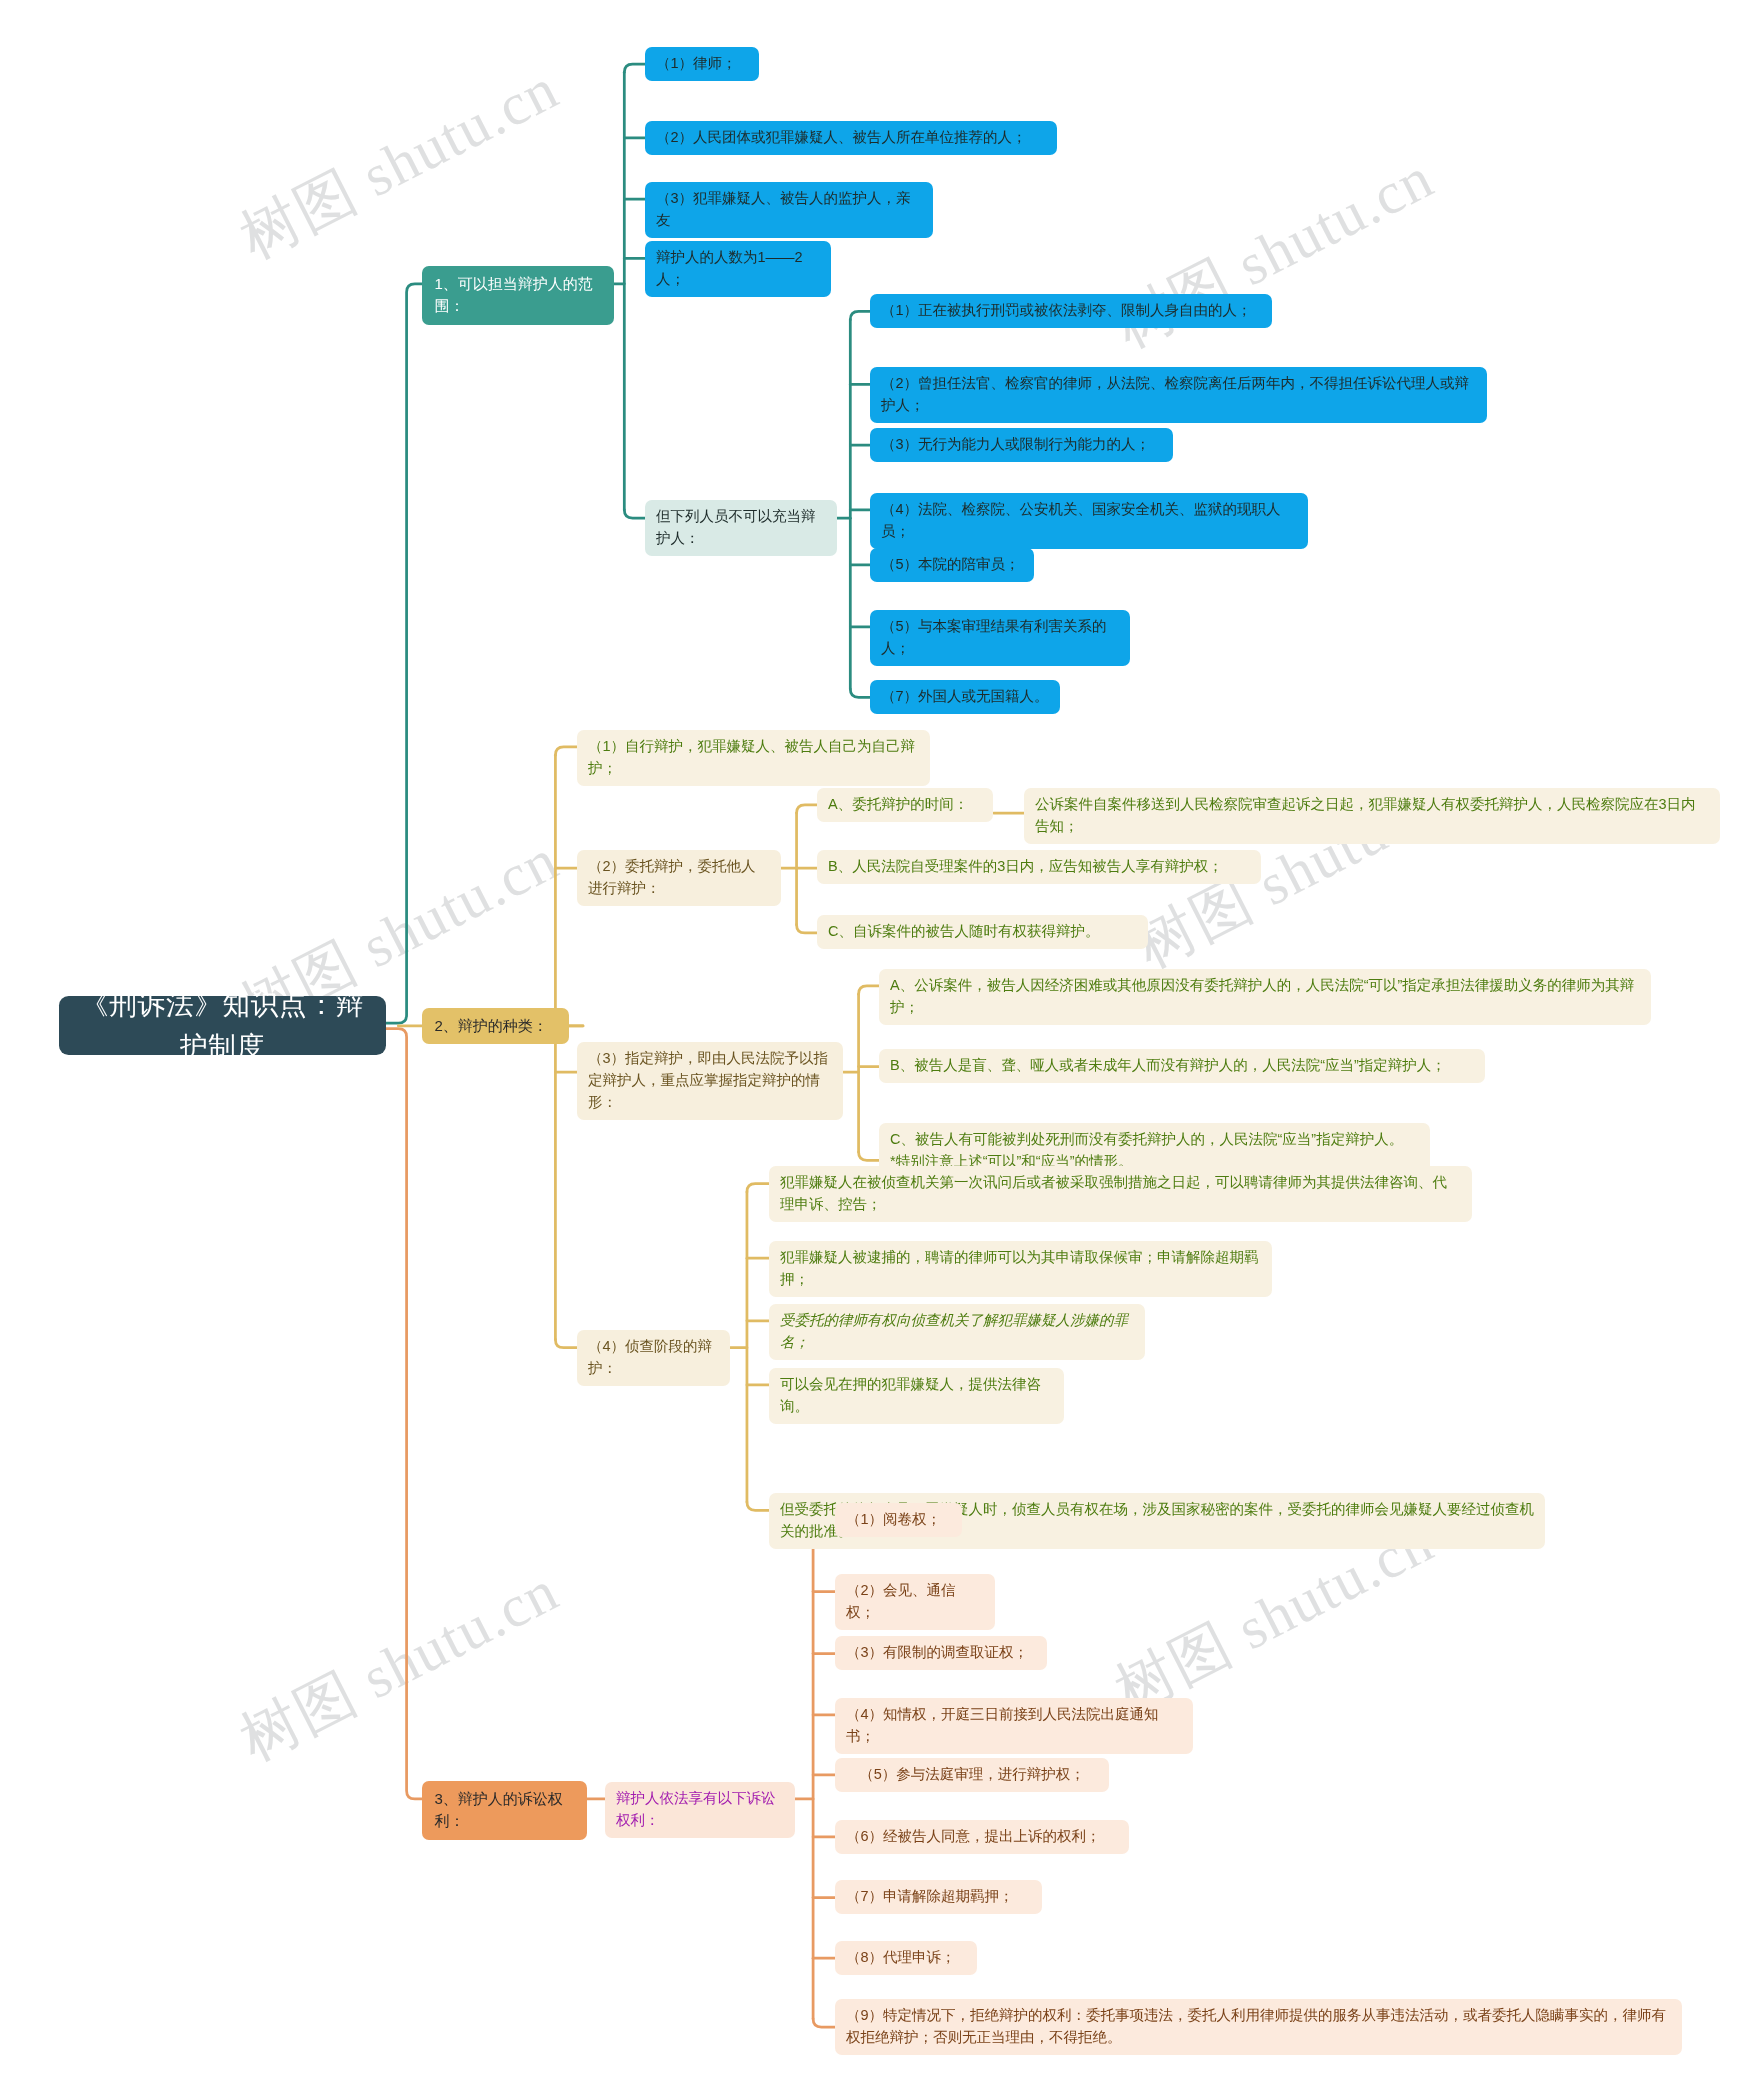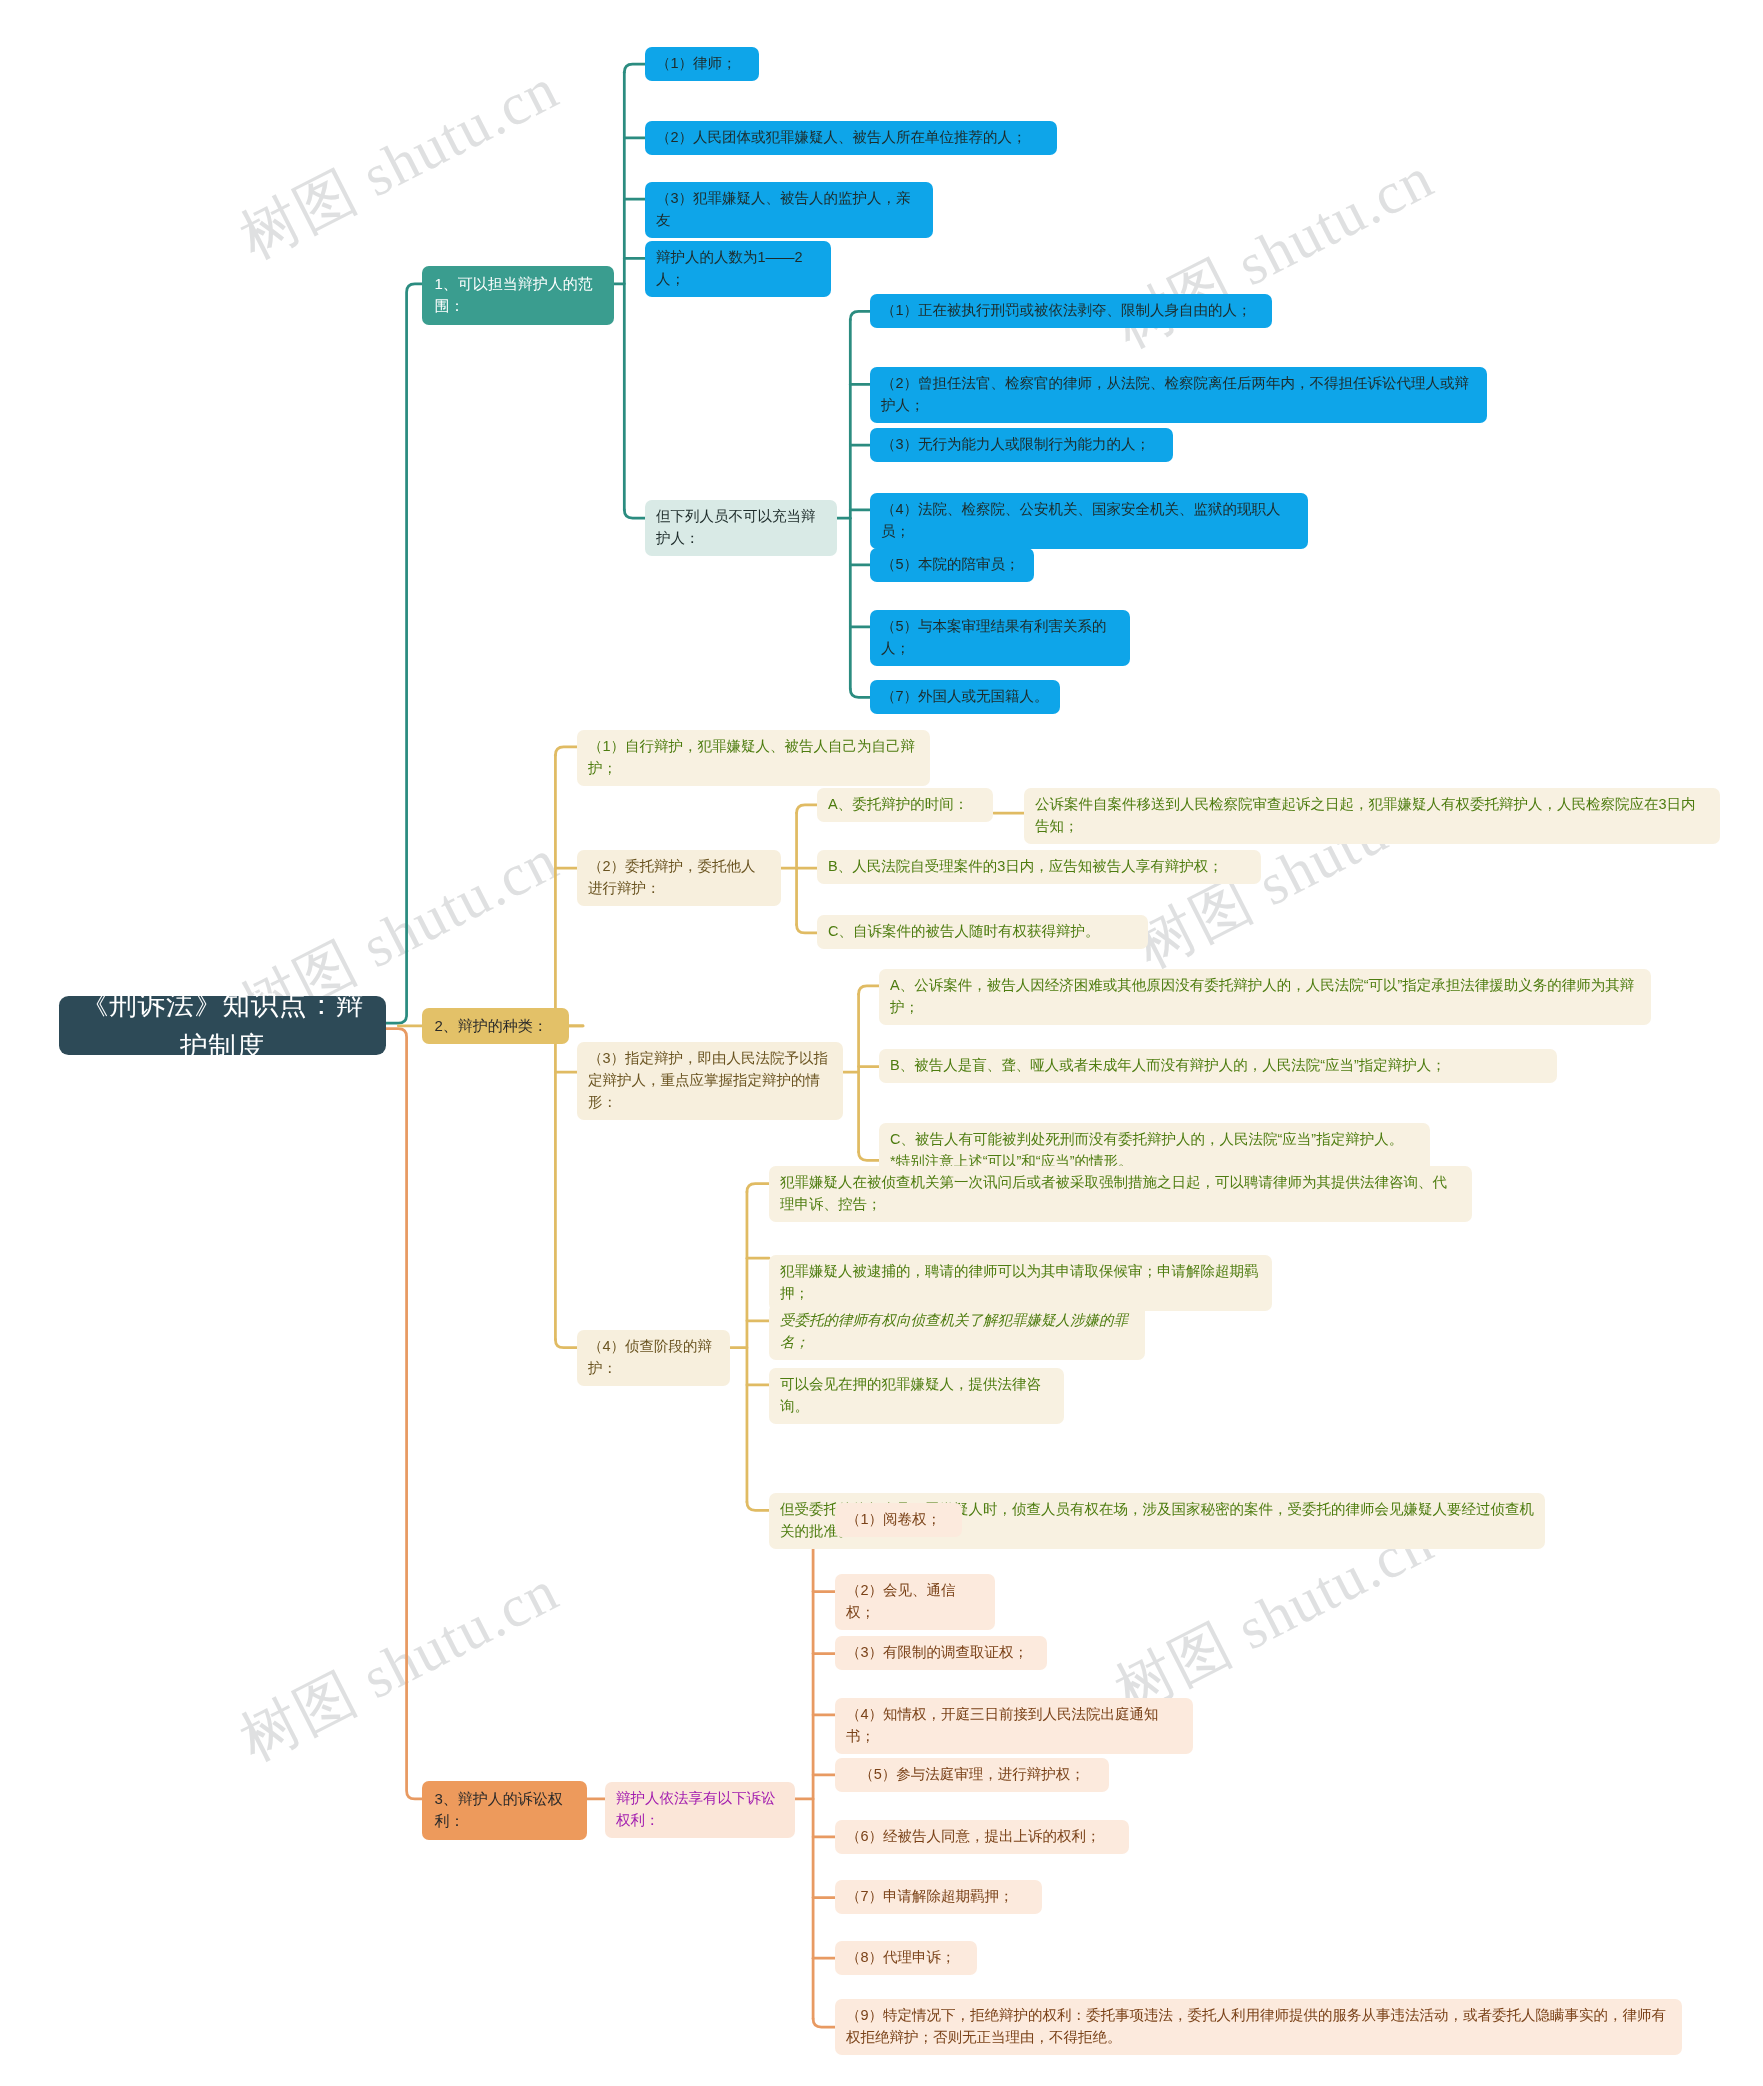--- a/index.html
+++ b/index.html
@@ -265,35 +265,35 @@
   <div class="node b2-leaf" style="left:817px;top:915px;width:331px;">
     <span class="txt">C、自诉案件的被告人随时有权获得辩护。</span>
   </div>
 
   <div class="node b2-mid" style="left:577px;top:1042px;width:266px;">
     <span class="txt">（3）指定辩护，即由人民法院予以指定辩护人，重点应掌握指定辩护的情形：</span>
   </div>
   <div class="node b2-leaf" style="left:879px;top:969px;width:772px;">
     <span class="txt">A、公诉案件，被告人因经济困难或其他原因没有委托辩护人的，人民法院“可以”指定承担法律援助义务的律师为其辩护；</span>
   </div>
-  <div class="node b2-leaf" style="left:879px;top:1049px;width:678px;">
+  <div class="node b2-leaf" style="left:879px;top:1049px;width:606px;">
     <span class="txt">B、被告人是盲、聋、哑人或者未成年人而没有辩护人的，人民法院“应当”指定辩护人；</span>
   </div>
   <div class="node b2-leaf" style="left:879px;top:1123px;width:551px;">
     <span class="txt">C、被告人有可能被判处死刑而没有委托辩护人的，人民法院“应当”指定辩护人。
 *特别注意上述“可以”和“应当”的情形。</span>
   </div>
 
   <div class="node b2-mid" style="left:577px;top:1330px;width:153px;">
     <span class="txt">（4）侦查阶段的辩护：</span>
   </div>
   <div class="node b2-leaf" style="left:769px;top:1166px;width:703px;">
     <span class="txt">犯罪嫌疑人在被侦查机关第一次讯问后或者被采取强制措施之日起，可以聘请律师为其提供法律咨询、代理申诉、控告；</span>
   </div>
-  <div class="node b2-leaf" style="left:769px;top:1241px;width:503px;margin-top:14px;">
+  <div class="node b2-leaf" style="left:769px;top:1241px;width:503px;">
     <span class="txt">犯罪嫌疑人被逮捕的，聘请的律师可以为其申请取保候审；申请解除超期羁押；</span>
   </div>
   <div class="node b2-leaf" style="left:769px;top:1304px;width:376px;font-style:italic;">
     <span class="txt">受委托的律师有权向侦查机关了解犯罪嫌疑人涉嫌的罪名；</span>
   </div>
   <div class="node b2-leaf" style="left:769px;top:1368px;width:295px;">
     <span class="txt">可以会见在押的犯罪嫌疑人，提供法律咨询。</span>
   </div>
   <div class="node b2-leaf" style="left:769px;top:1493px;width:776px;">
     <span class="txt">但受委托的律师会见犯罪嫌疑人时，侦查人员有权在场，涉及国家秘密的案件，受委托的律师会见嫌疑人要经过侦查机关的批准。</span>

